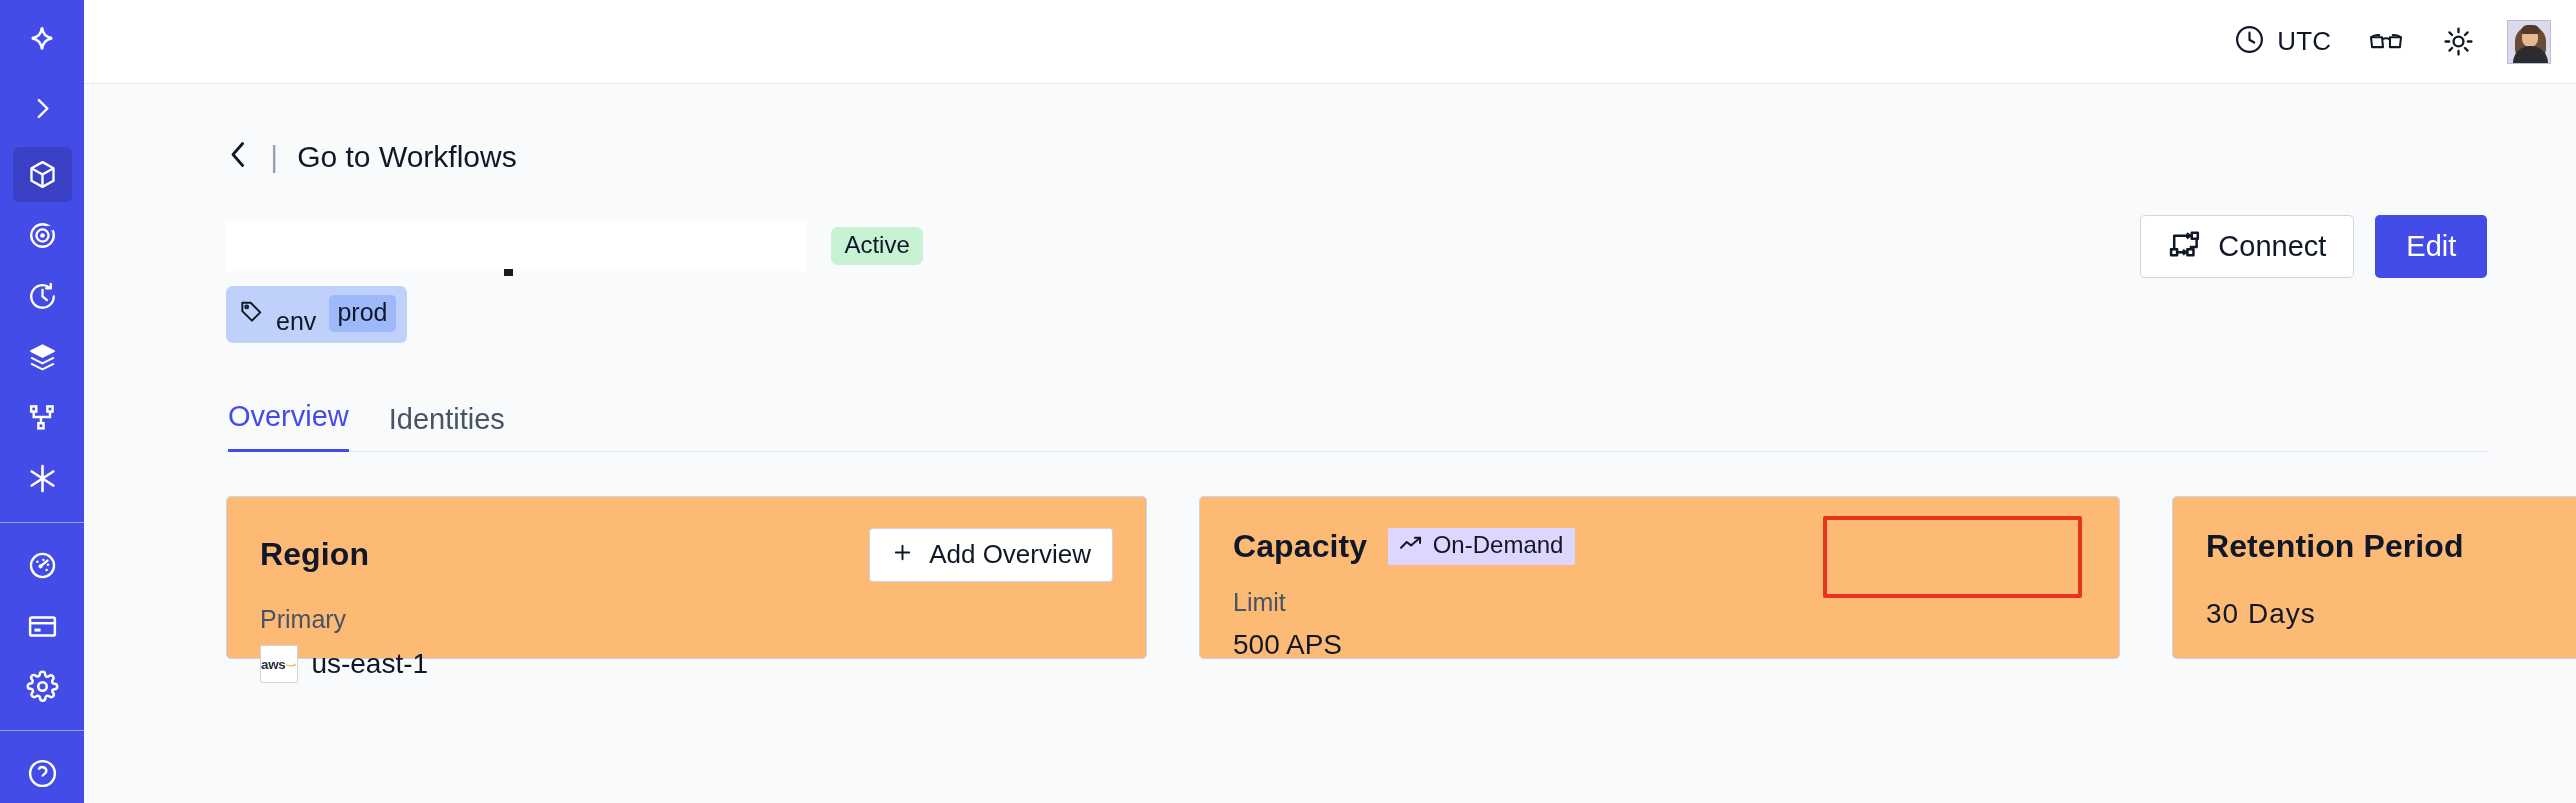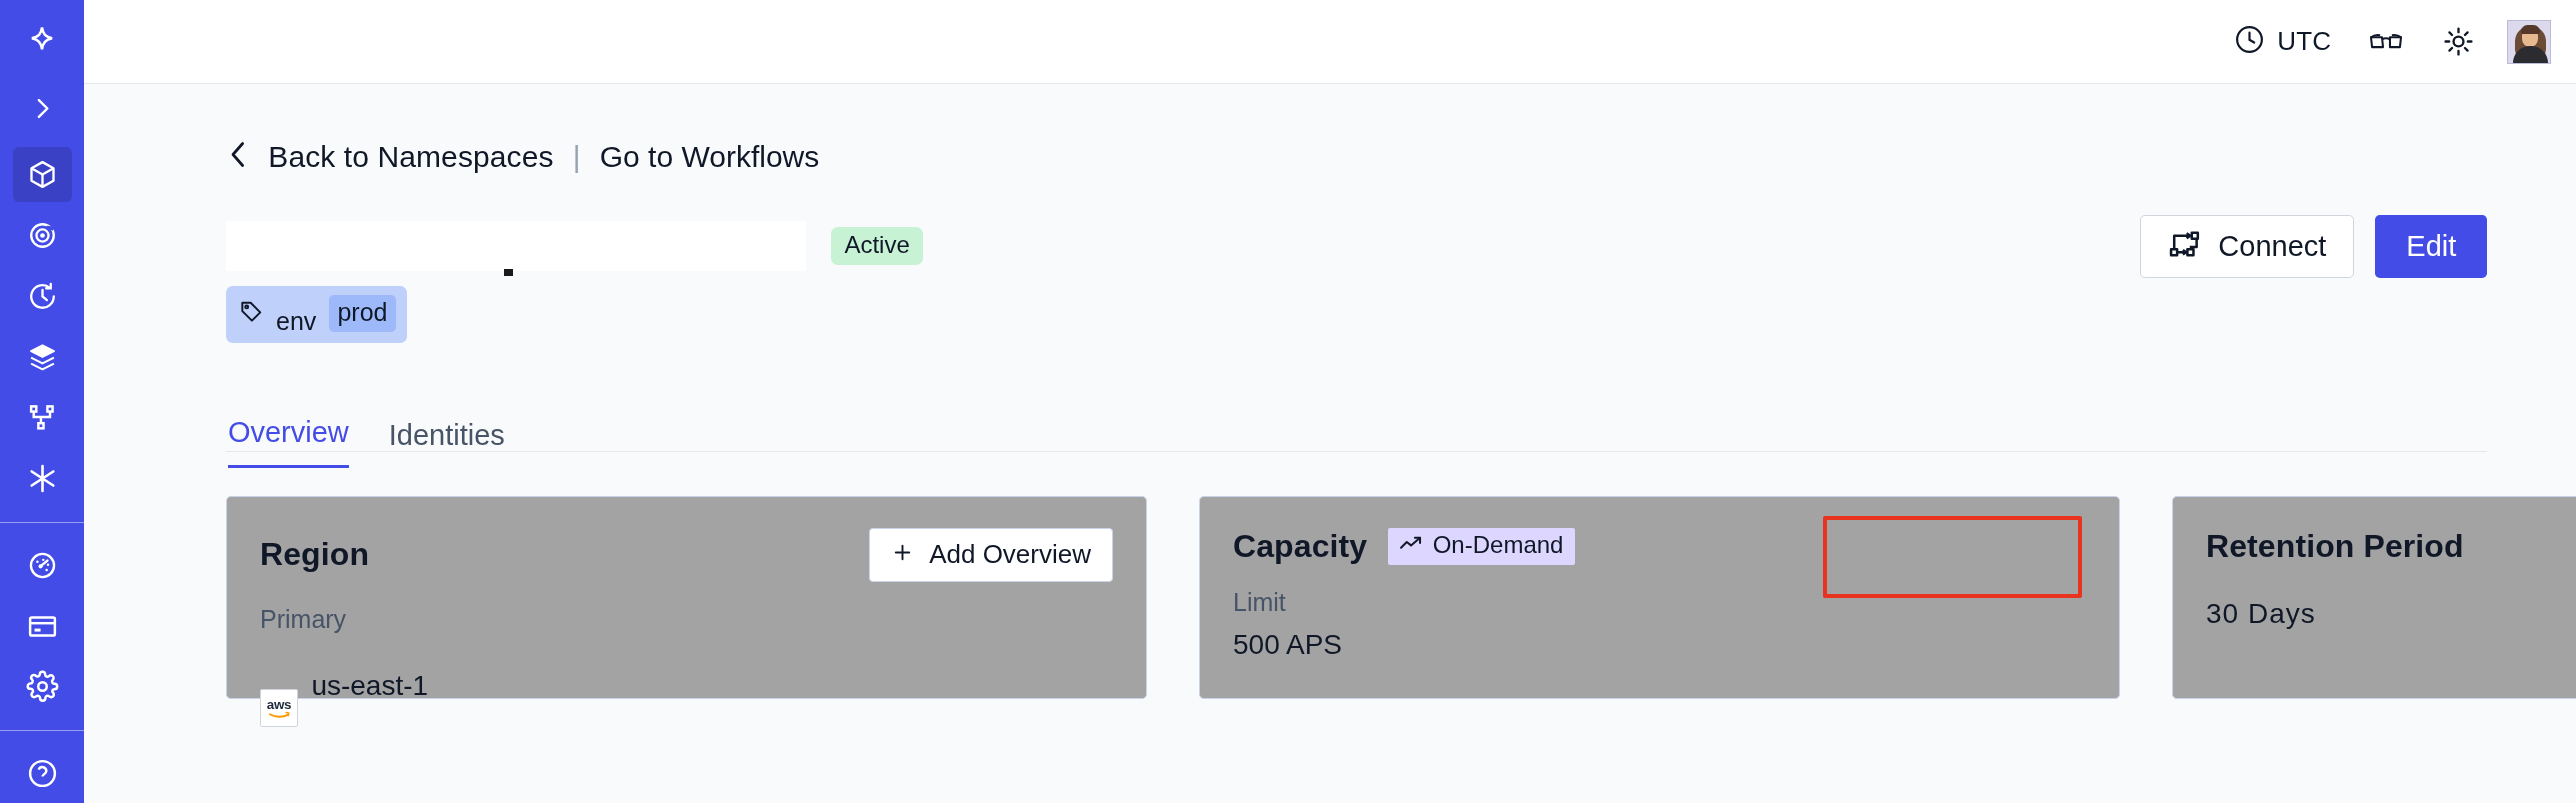--- a/index.html
+++ b/index.html
@@ -113,30 +113,30 @@
     padding: 4.8px 8.6px 6.7px 8.6px; border-radius: 4.8px; line-height: 1;
   }
 
   .tabs {
     margin-top: 50px; display: flex; align-items: flex-end; gap: 40px;
     border-bottom: 1px solid #e4e7ec; height: 59px;
     padding-left: 1.9px;
   }
   .tab {
     font-size: 29px; color: #475467; padding-bottom: 15.3px; cursor: pointer;
-    position: relative; top: 17px; text-align: right;
+    position: relative; top: 1px; text-align: right;
   }
   .tab.active { color: #444ce7; border-bottom: 3.8px solid #444ce7; }
 
   .cards {
     margin-top: 44px; display: flex; gap: 52px; align-items: flex-start;
   }
   .card {
-    background: #a3a3a3; border: 1px solid #c9d3ea; border-radius: 4.8px;
-    height: 203px; padding: 31px 33px 0 33px; position: relative;
+    background: #fdba74; border: 1px solid #c9d3ea; border-radius: 4.8px;
+    height: 163px; padding: 31px 33px 0 33px; position: relative;
   }
   .card.region { width: 921px; flex: 0 0 921px; }
   .card.capacity { width: 921px; flex: 0 0 921px; }
   .card.retention { width: 480px; flex: 0 0 480px; }
 
   .card-head { display: flex; align-items: center; }
   .card-title { font-size: 32px; color: #101828; font-weight: 700; letter-spacing: 0.1px; }
   .card-sublabel { font-size: 25px; color: #475467; margin-top: 23px; }
   .card-value { font-size: 28px; color: #101828; margin-top: 11.5px; display: flex; align-items: center; gap: 13.4px; }
   .retention .card-value { margin-top: 33px; letter-spacing: 1px; }
@@ -155,22 +155,22 @@
   }
   .card-action-label { font-size: 26px; color: #101828; }
 
   .annot-box {
     position: absolute; border: 4.8px solid #e8331f; border-radius: 1.9px;
     pointer-events: none;
   }
 
   .aws-badge {
     width: 38px; height: 38px; border: 1px solid #cfd4dc; background: #fff;
-    display: flex; flex-direction: column; align-items: center; justify-content: center;
-    flex: 0 0 38px; border-radius: 1.9px; padding-top: 1.9px; margin-top: 44px;
+    display: flex; flex-direction: row; align-items: center; justify-content: center;
+    flex: 0 0 38px; border-radius: 1.9px; padding-top: 1.9px;
   }
   .aws-badge .aws-text { font-size: 13.4px; font-weight: 700; color: #232f3e; line-height: 1; letter-spacing: -0.3px; }
 </style>
 </head>
 <body>
 
 <div class="app">
 
   <nav class="sidebar">
     <div class="sb-logo">
@@ -317,21 +317,20 @@
 
     <main class="content">
       <div class="inner">
 
         <div class="breadcrumb">
           <span>
             <svg width="25" height="33" viewBox="0 0 16 24" fill="none" stroke="#101828" stroke-width="2" stroke-linecap="round" stroke-linejoin="round">
               <polyline points="11 4 4 12 11 20"></polyline>
             </svg>
           </span>
-          <span class="bc-text">Back to Namespaces</span>
           <span class="bc-sep">|</span>
           <span class="bc-link">Go to Workflows</span>
         </div>
 
         <div class="title-row">
           <div class="title-redacted"></div>
           <span class="status-badge">Active</span>
 
           <div class="header-actions">
             <div class="btn-connect">

